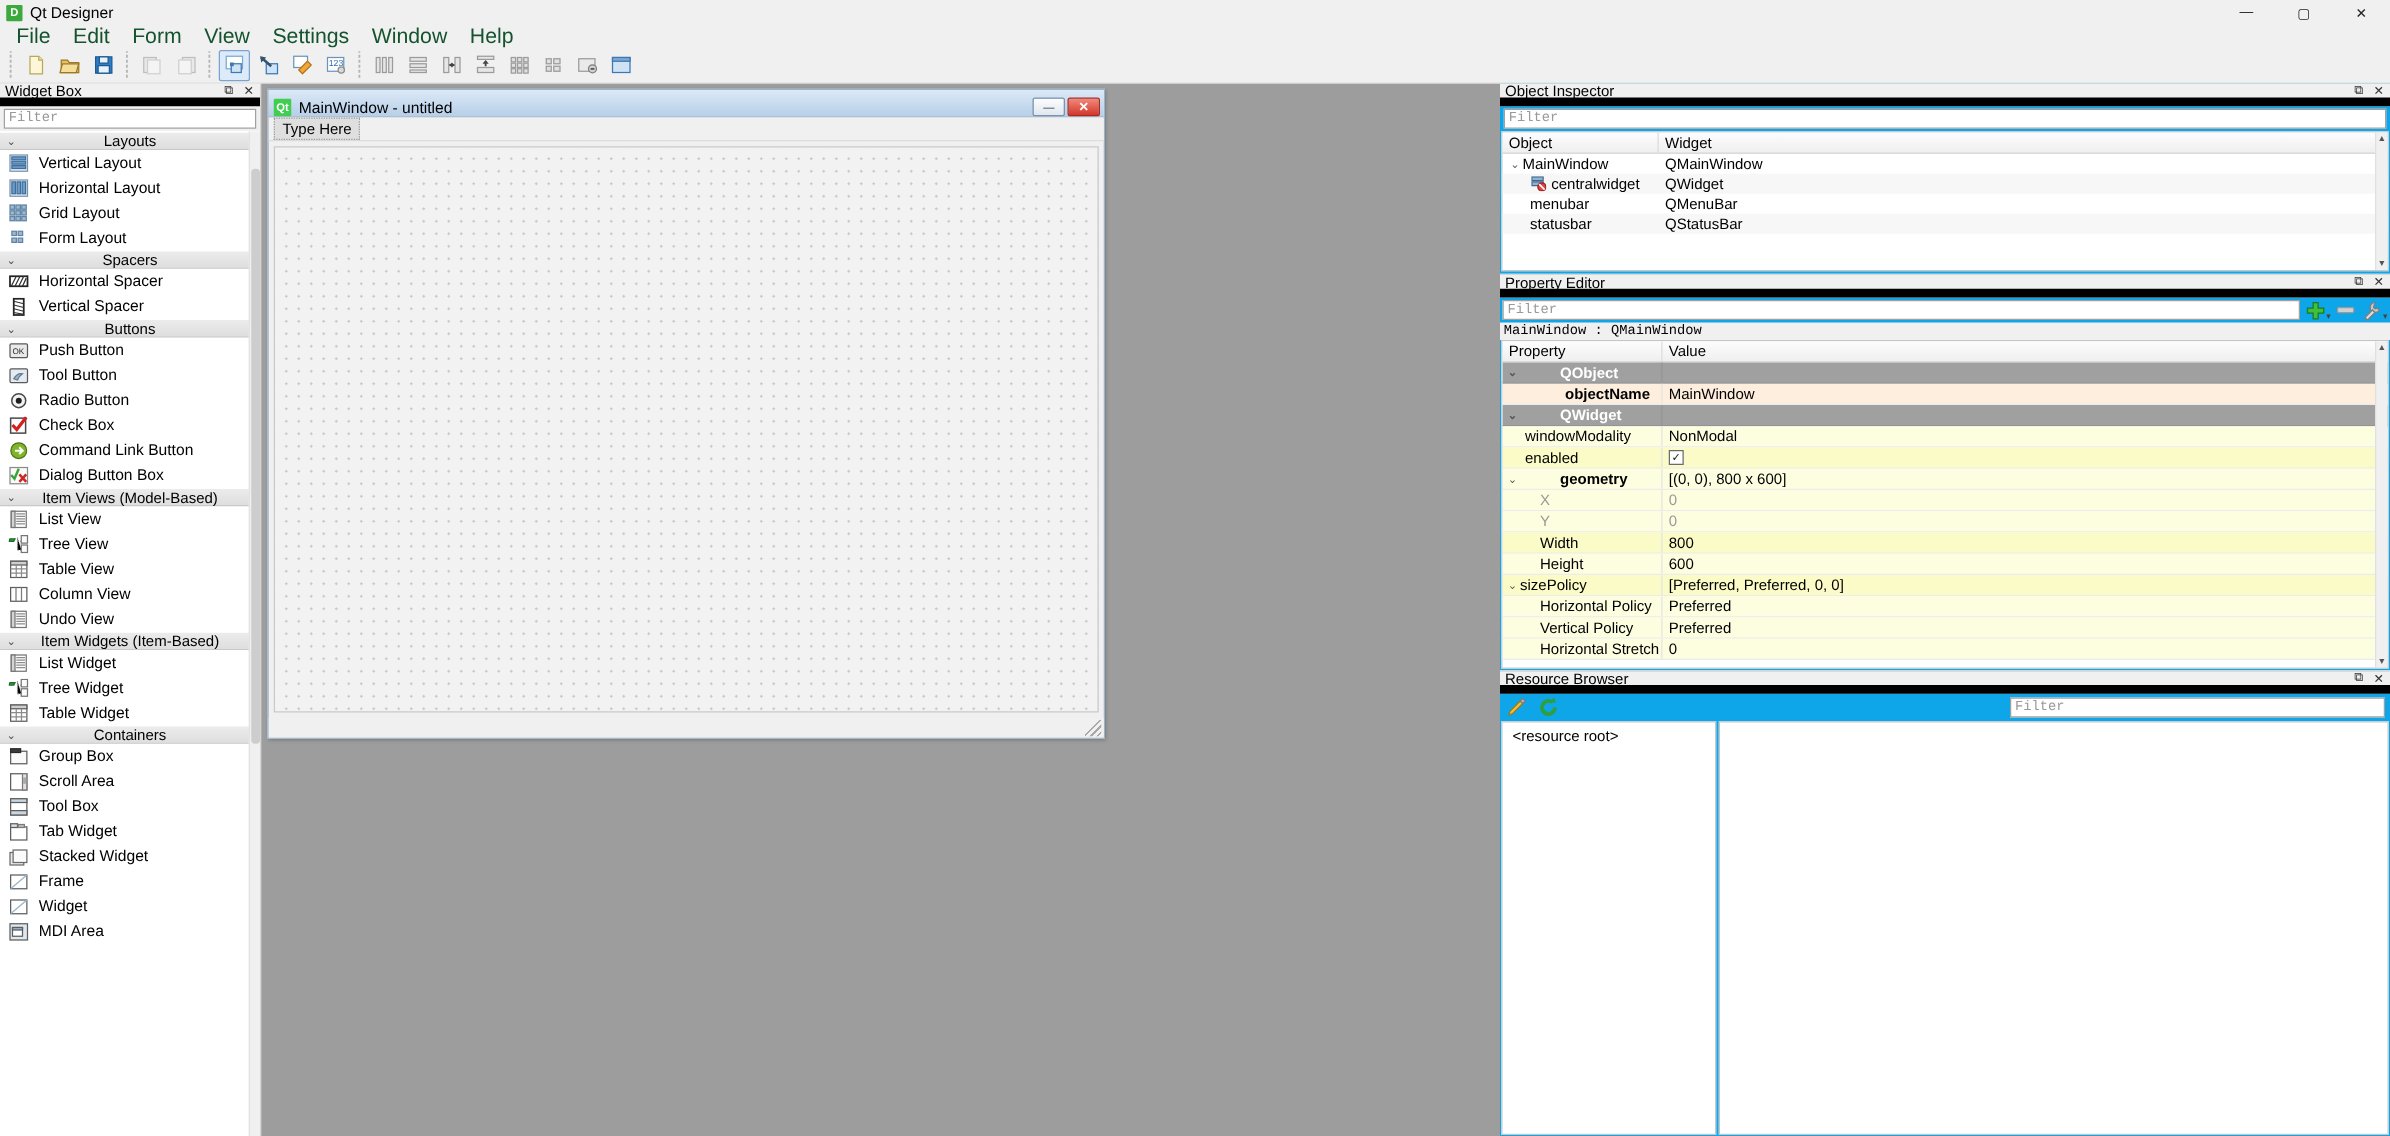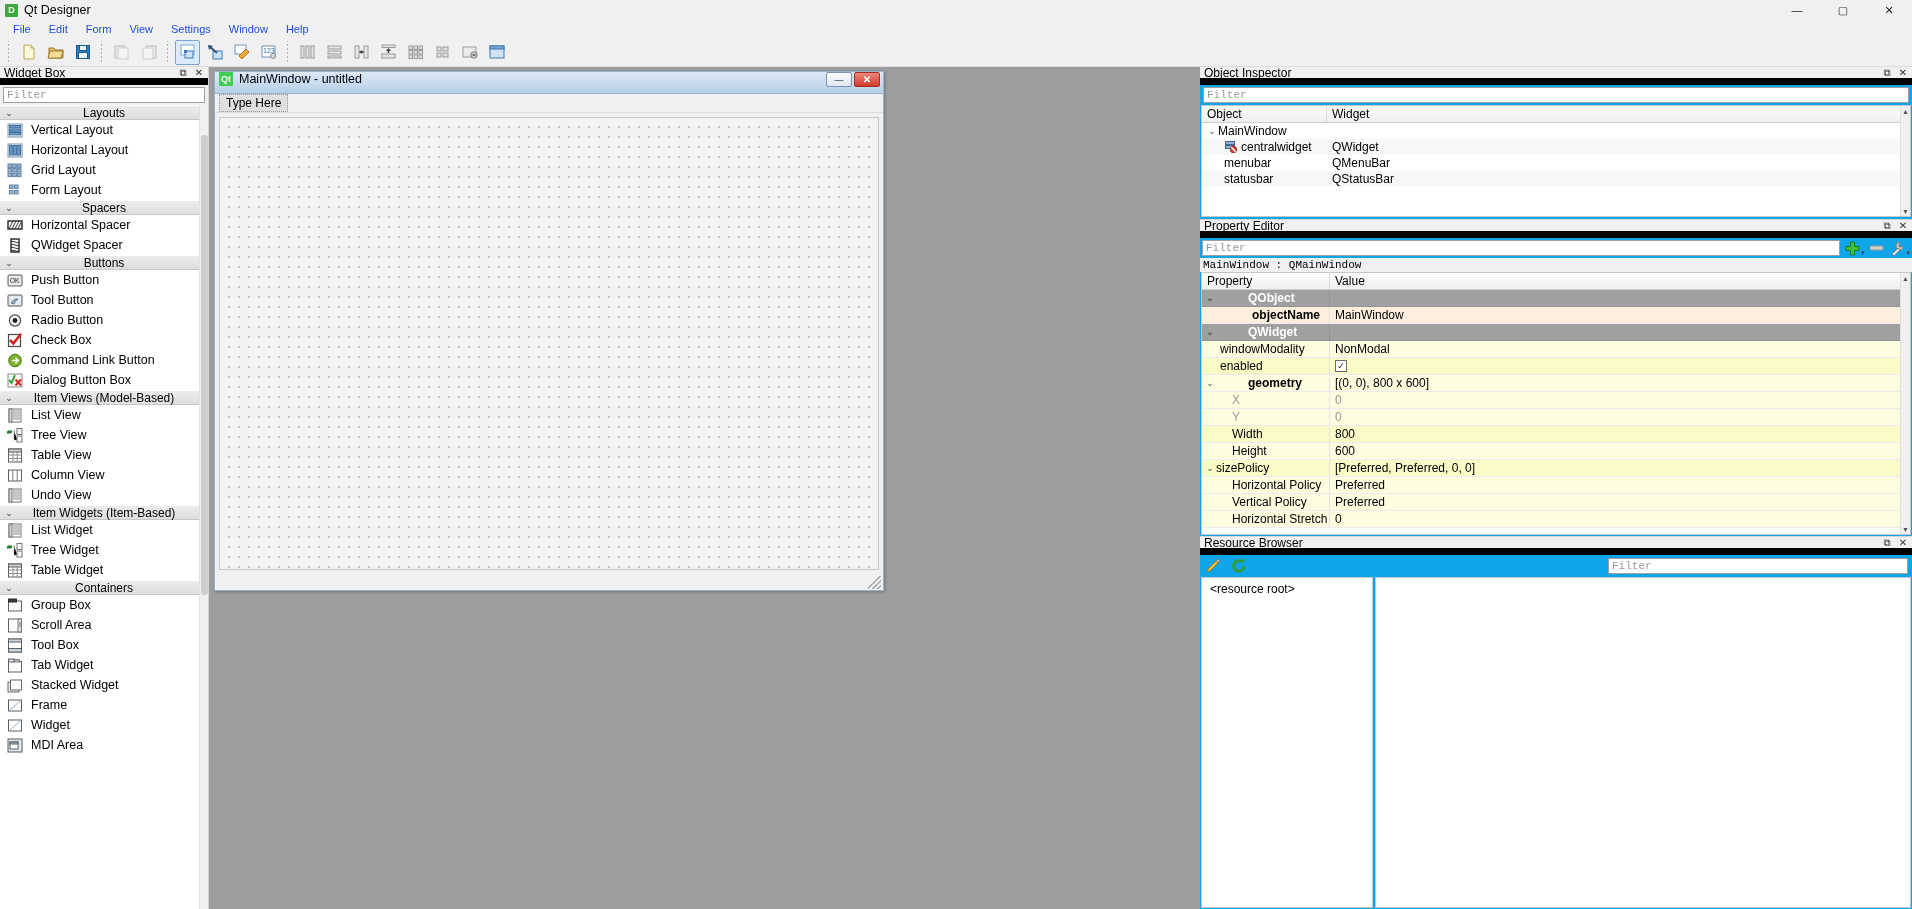--- a/index.html
+++ b/index.html
@@ -32,21 +32,21 @@
     width: 46px; height: 20px; display: flex; align-items: center; justify-content: center;
     font-size: 11px; color: #222; background: transparent;
   }
 
   
   .menubar {
     position: absolute; left: 0; top: 20px; width: 1912px; height: 18px;
     background: #f0f0f0; display: flex; align-items: center; padding-left: 4px;
   }
   .menu-item {
-    padding: 1px 9px; font-size: 11px; color: #1d4ed8; cursor: default; line-height: 16px;
+    padding: 1px 9px; font-size: 17px; color: #14532d; cursor: default; line-height: 16px;
   }
 
   
   .toolbar {
     position: absolute; left: 0; top: 38px; width: 1912px; height: 29px;
     background: #f0f0f0; display: flex; align-items: center; padding-left: 3px;
     border-bottom: 1px solid #dcdcdc;
   }
   .tb-grip {
     width: 6px; height: 22px; margin: 0 3px;
@@ -115,21 +115,21 @@
     background: #9d9d9d;
   }
   .formwin {
     position: absolute; left: 5px; top: 4px; width: 670px; height: 520px;
     background: #f0f0f0; border: 1px solid #9ab3cd;
     box-shadow: 1px 1px 3px rgba(0,0,0,0.25);
     display: flex; flex-direction: column;
   }
   .fw-title {
     height: 22px; background: linear-gradient(#dce9f7, #b7cfe8);
-    border-bottom: 1px solid #9ab3cd; display: flex; align-items: flex-start;
+    border-bottom: 1px solid #9ab3cd; display: flex; align-items: flex-end;
     padding-left: 4px; font-size: 12.5px; color: #000;
   }
   .qt-ico {
     width: 14px; height: 14px; background: #41cd52; margin-right: 6px;
     display: flex; align-items: center; justify-content: center;
     color: #fff; font-size: 9px; font-weight: bold; border-radius: 1px;
   }
   .fw-ctrls { margin-left: auto; display: flex; align-items: center; padding-right: 3px; }
   .fw-btn {
     width: 26px; height: 15px; margin-left: 2px;
@@ -485,21 +485,21 @@
             </span>
             <span>Horizontal Spacer</span>
           </div>
           <div class="wb-item">
             <span class="wb-ico">
               <svg width="17" height="15" viewBox="0 0 17 15">
                 <rect x="4" y="1" width="8" height="13" fill="#ffffff" stroke="#222" stroke-width="1.4"></rect>
                 <path d="M4 3 L12 5 M4 6 L12 8 M4 9 L12 11 M4 12 L12 13.5" stroke="#333" stroke-width="1"></path>
               </svg>
             </span>
-            <span>QWidget Spacer</span>
+            <span>Vertical Spacer</span>
           </div>
           <div class="wb-group">
             <span class="chev">⌄</span>
             <span class="gname">Buttons</span>
           </div>
           <div class="wb-item">
             <span class="wb-ico">
               <svg width="17" height="15" viewBox="0 0 17 15">
                 <rect x="1" y="2" width="14" height="11" rx="1" fill="#e9e9e9" stroke="#5a5a5a"></rect>
                 <text x="3" y="10" font-size="6.5" font-family="Liberation Sans" fill="#222">OK</text>
@@ -776,20 +776,23 @@
       <div class="tree-wrap">
         <div class="tbl-head">
           <div class="th" style="width:125px">Object</div>
           <div class="th" style="flex:1">Widget</div>
         </div>
         <div id="oi-rows">
             <div class="trow">
               <div class="tc" style="width: 125px; padding-left: 4px;">
                 <span class="twist">⌄</span>
                 <span>MainWindow</span>
+              </div>
+              <div class="tc" style="flex: 1 1 0%;">
+                <span>QMainWindow</span>
               </div>
             </div>
             <div class="trow alt">
               <div class="tc" style="width: 125px; padding-left: 22px;">
                 <span class="mini-ico">
                   <svg width="12" height="12" viewBox="0 0 12 12">
                     <rect x="0.5" y="0.5" width="9" height="3" fill="#8fb4d6" stroke="#44698d"></rect>
                     <rect x="0.5" y="4.5" width="9" height="3" fill="#8fb4d6" stroke="#44698d"></rect>
                     <circle cx="8.5" cy="8.5" r="3.2" fill="#e04343" stroke="#9a1f1f"></circle>
                     <path d="M6.3 6.3 l4.4 4.4" stroke="#fff" stroke-width="1.3"></path>

